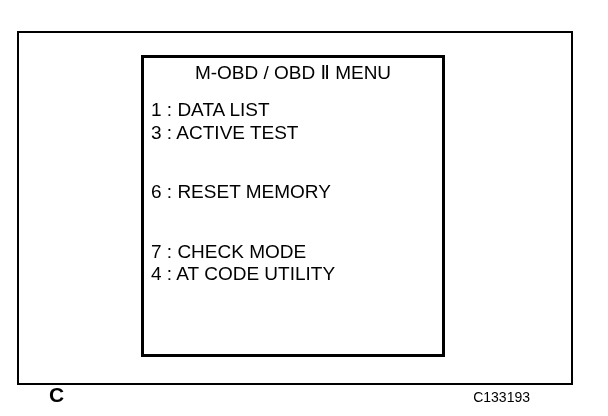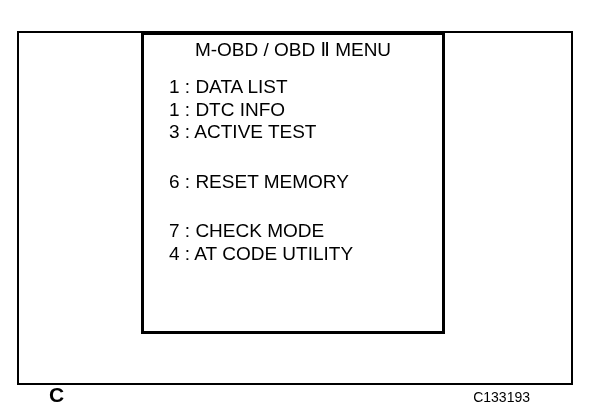--- a/index.html
+++ b/index.html
@@ -22,47 +22,47 @@
     top: 31px;
     width: 556px;
     height: 354px;
     border: 2px solid #000000;
     box-sizing: border-box;
     background: #ffffff;
   }
   .screen-box {
     position: absolute;
     left: 141px;
-    top: 32px;
+    top: 55px;
     width: 304px;
     height: 302px;
     border: 3px solid #000000;
     box-sizing: border-box;
     background: #ffffff;
   }
   .screen-title {
     margin-top: 3px;
     text-align: center;
     font-size: 19px;
     line-height: 23px;
     letter-spacing: 0px;
     white-space: nowrap;
   }
   .menu-list {
     margin-top: 15px;
-    padding-left: 25px;
+    padding-left: 7px;
   }
   .menu-row {
     font-size: 19px;
     line-height: 22.5px;
     height: 22.5px;
     white-space: nowrap;
   }
   .gap-above {
-    margin-top: 27px;
+    margin-top: 37px;
   }
   .panel-label {
     position: absolute;
     left: 30px;
     top: 350px;
     font-size: 21px;
     font-weight: bold;
   }
   .figure-code {
     position: absolute;
@@ -85,21 +85,20 @@
   </div>
 
   <div class="screen-box">
 
     <div class="screen-title">
       <div>M-OBD / OBD Ⅱ MENU</div>
     </div>
 
     <div class="menu-list">
       <div class="menu-row">1 : DATA LIST</div>
-      <div class="menu-row">1 : DTC INFO</div>
       <div class="menu-row">3 : ACTIVE TEST</div>
       <div class="menu-row gap-above">6 : RESET MEMORY</div>
       <div class="menu-row gap-above">7 : CHECK MODE</div>
       <div class="menu-row">4 : AT CODE UTILITY</div>
     </div>
 
   </div>
 
 </div>
 

